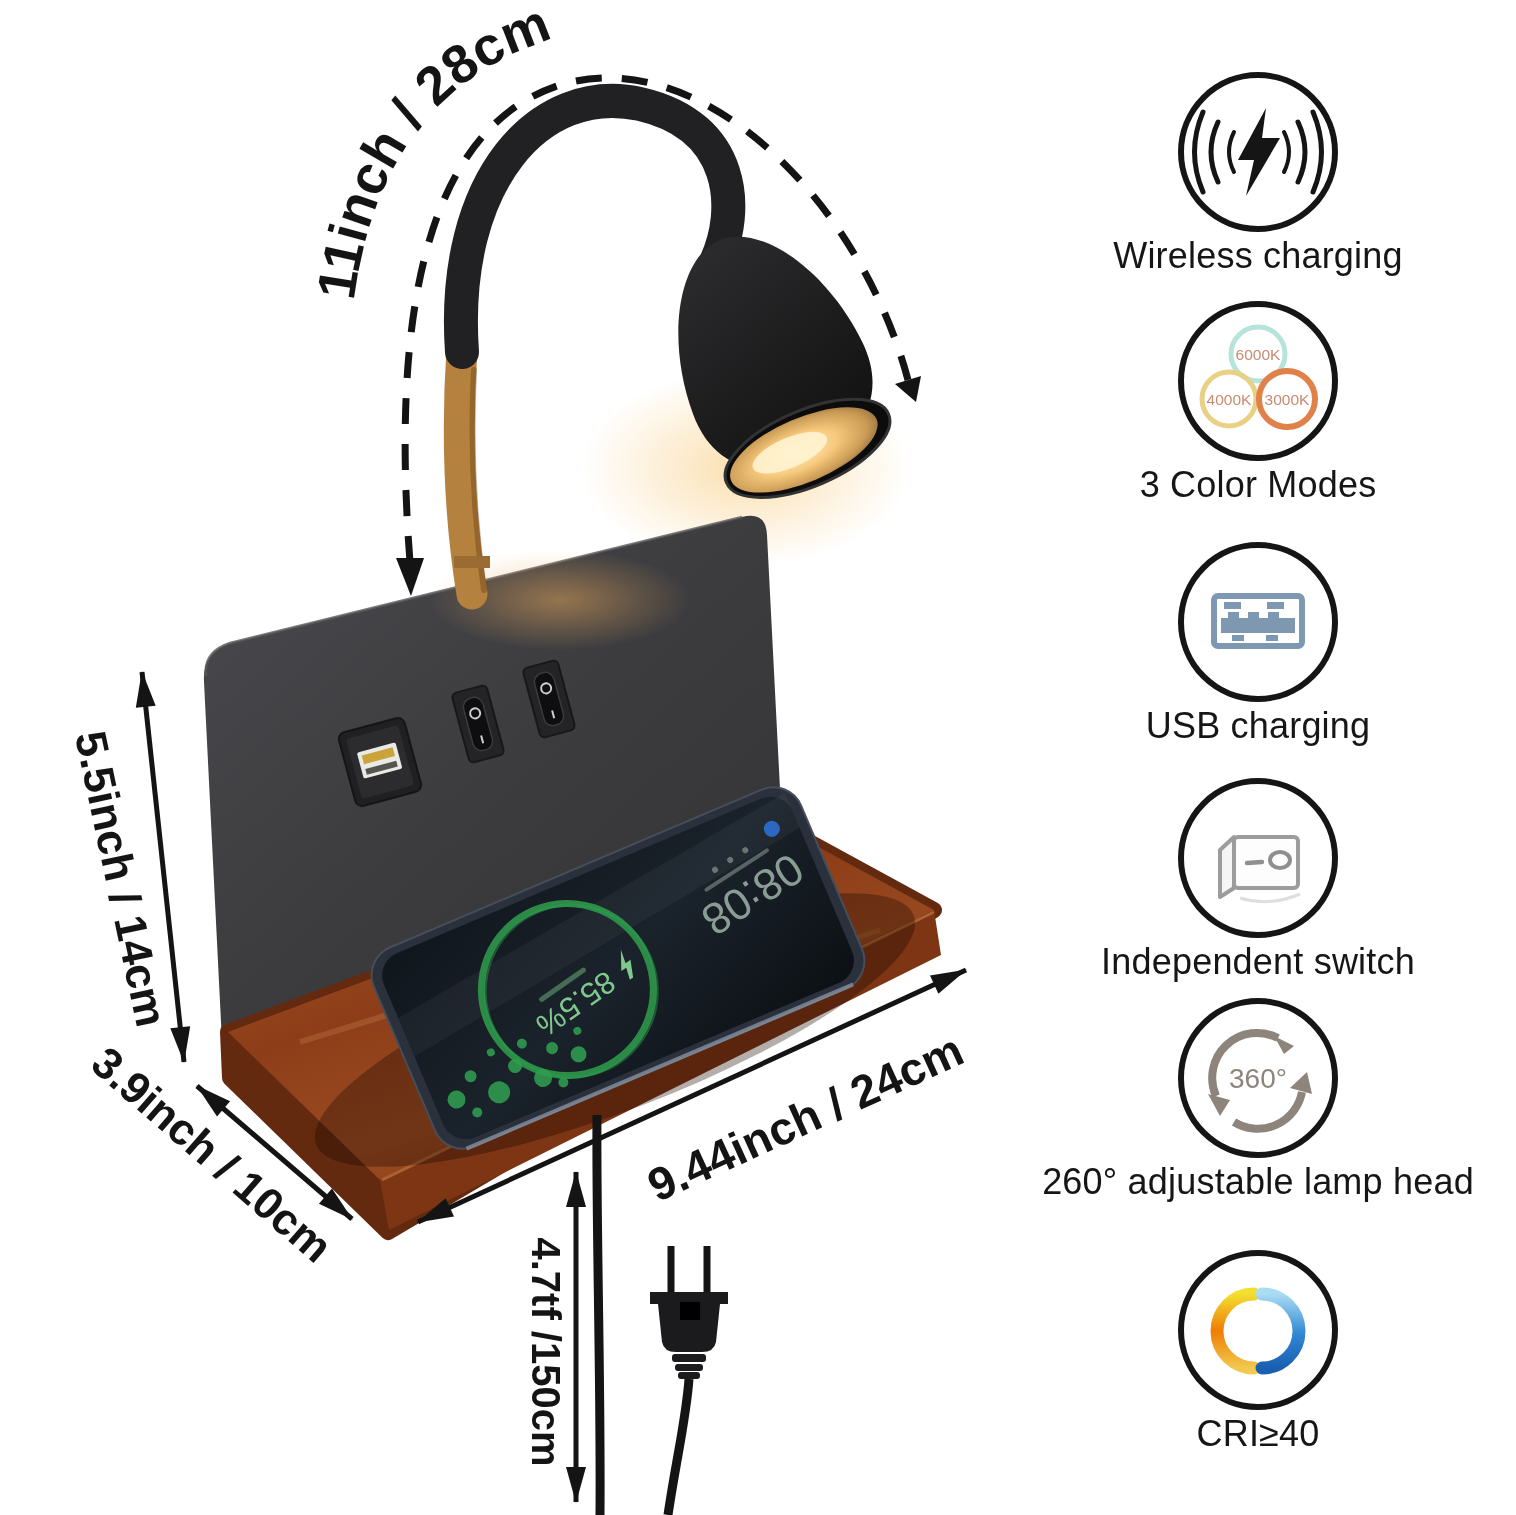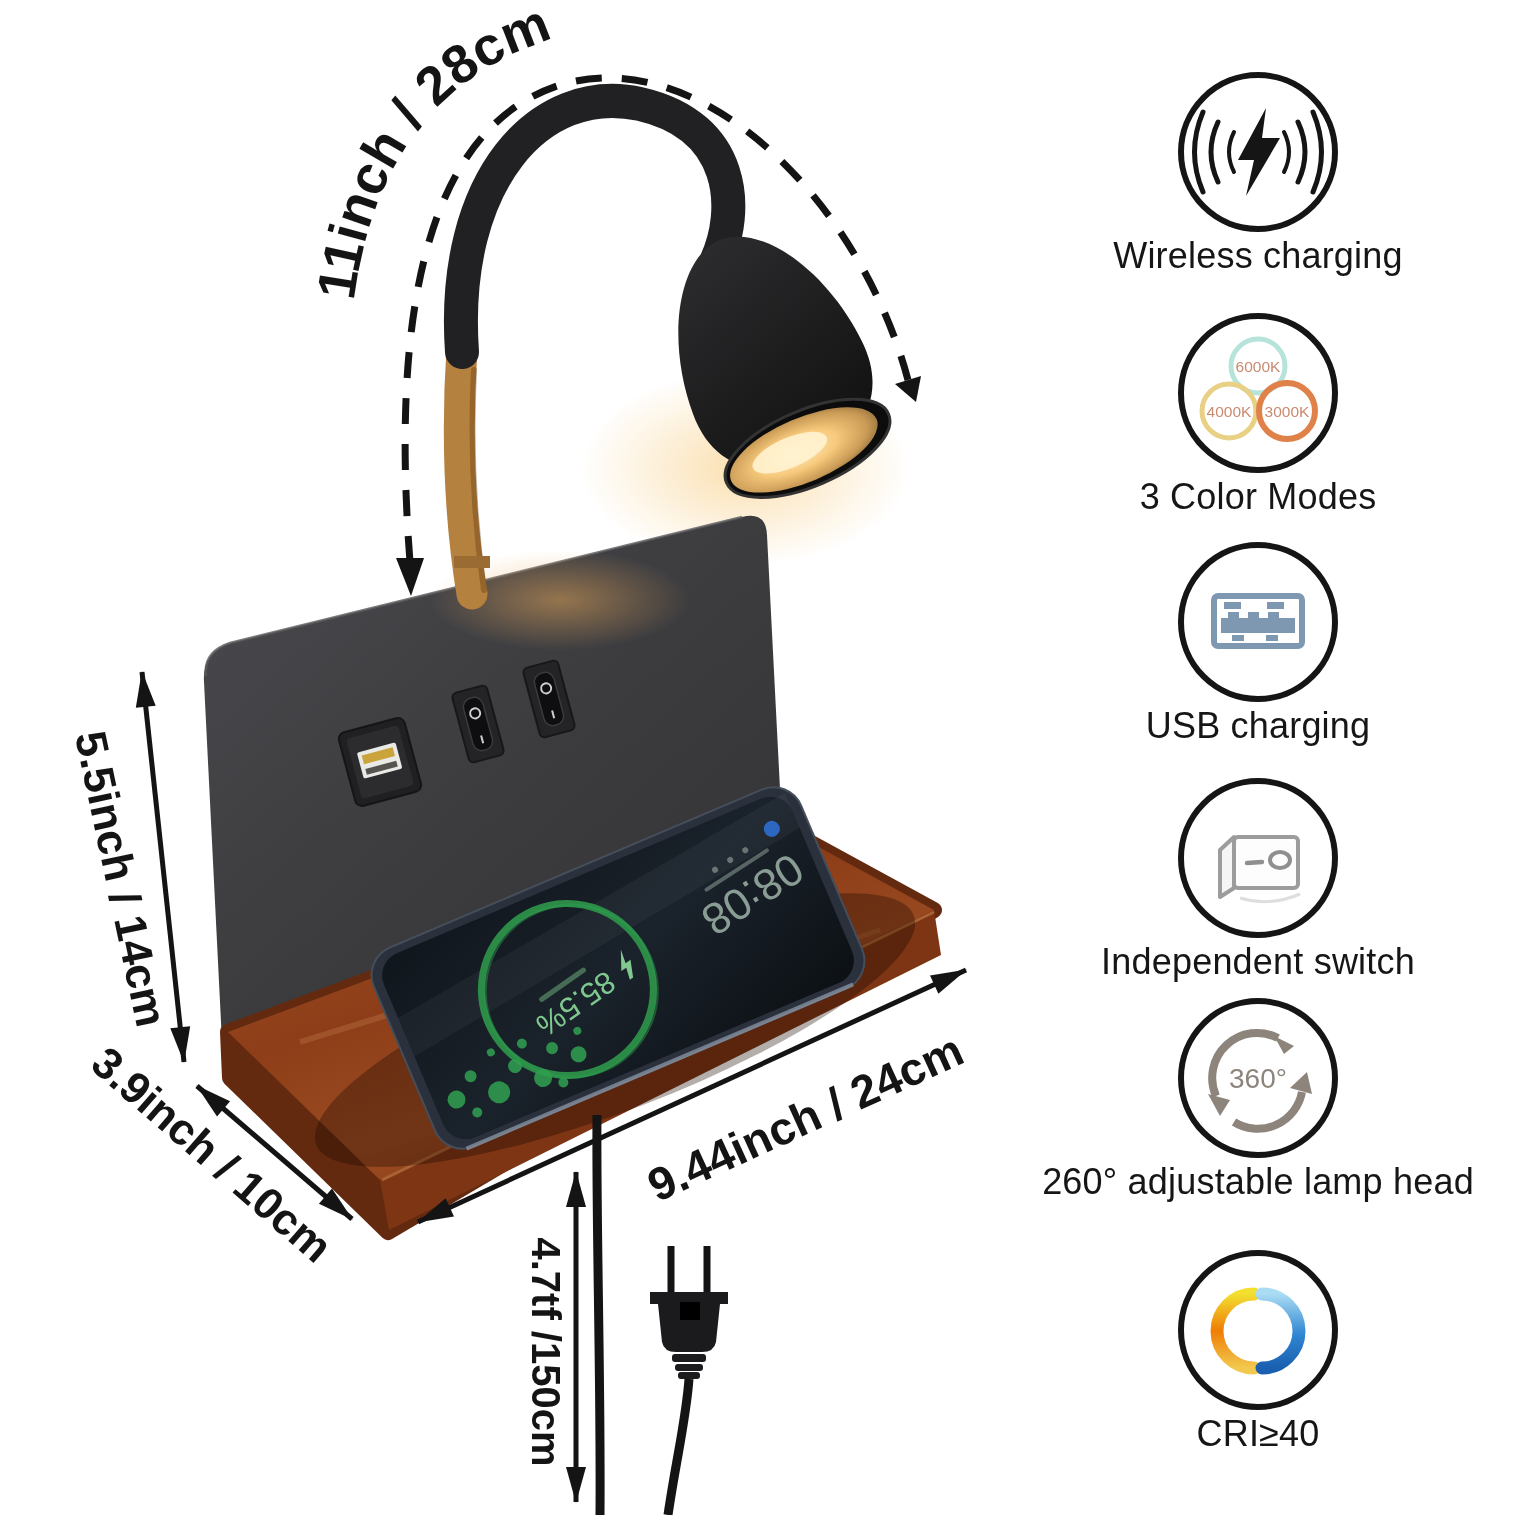--- a/index.html
+++ b/index.html
@@ -212,21 +212,21 @@
           <path d="M110 64 Q120 84 110 104" stroke-width="4"></path>
           <path d="M44 54 Q30 84 44 114" stroke-width="5"></path>
           <path d="M124 54 Q138 84 124 114" stroke-width="5"></path>
           <path d="M29 44 Q12 84 29 124" stroke-width="5"></path>
           <path d="M139 44 Q156 84 139 124" stroke-width="5"></path>
         </g>
       </svg>
       <div class="flabel">Wireless charging</div>
     </div>
 
-    <div class="feature" style="top:309px">
+    <div class="feature" style="top:297px">
       <svg class="ficon" viewBox="0 0 168 168">
         <circle cx="84" cy="84" r="77" fill="none" stroke="#151515" stroke-width="6"></circle>
         <circle cx="84" cy="57" r="27" fill="none" stroke="#b7e4da" stroke-width="5"></circle>
         <circle cx="55" cy="102" r="27" fill="none" stroke="#e8d084" stroke-width="5"></circle>
         <circle cx="113" cy="102" r="28" fill="none" stroke="#df8148" stroke-width="6"></circle>
         <text x="84" y="63" text-anchor="middle" font-size="15.5" fill="#c98a70">6000K</text>
         <text x="55" y="108" text-anchor="middle" font-size="15.5" fill="#c98a70">4000K</text>
         <text x="113" y="108" text-anchor="middle" font-size="15.5" fill="#c98a70">3000K</text>
       </svg>
       <div class="flabel">3 Color Modes</div>

